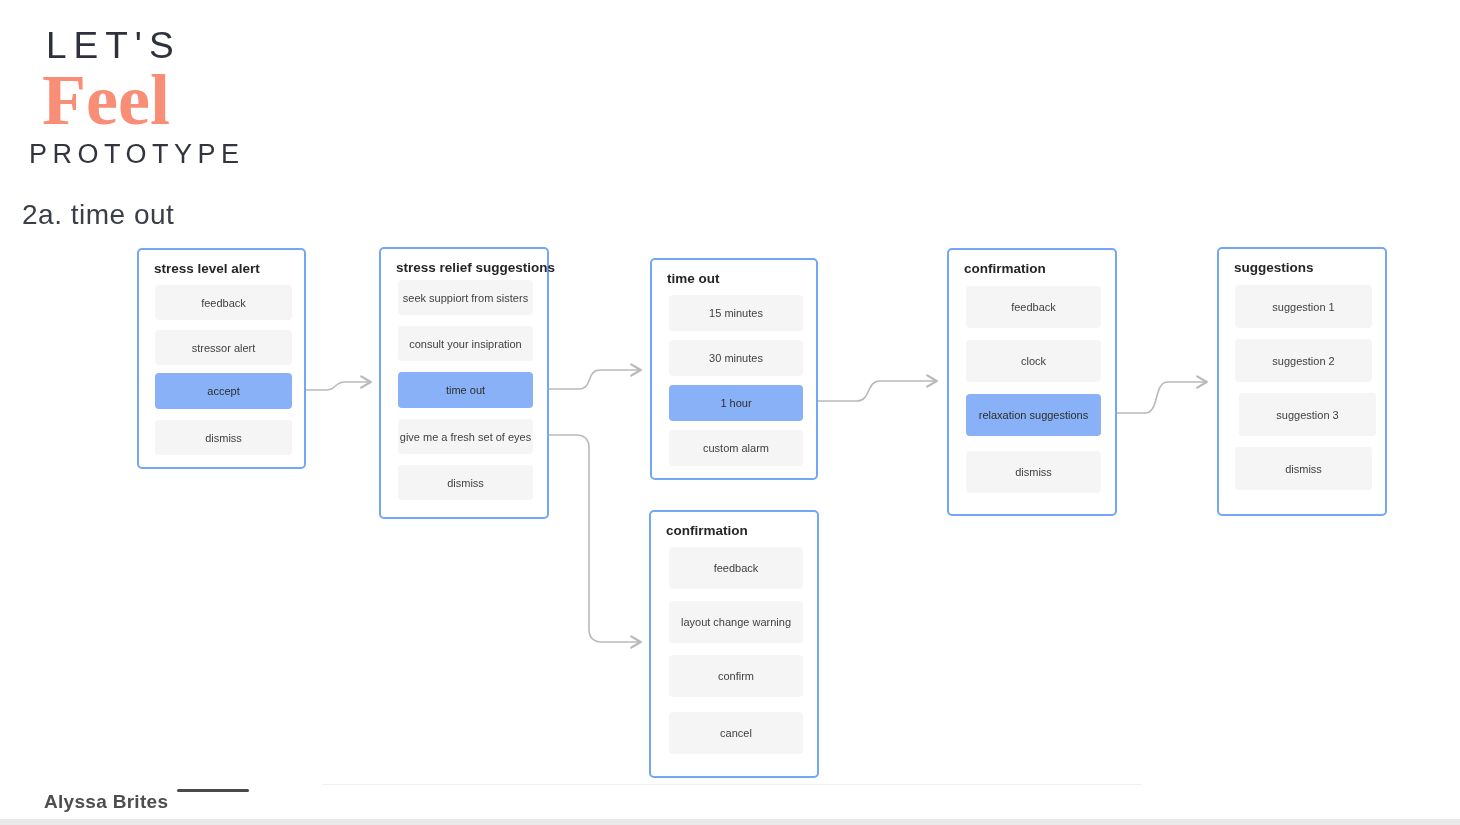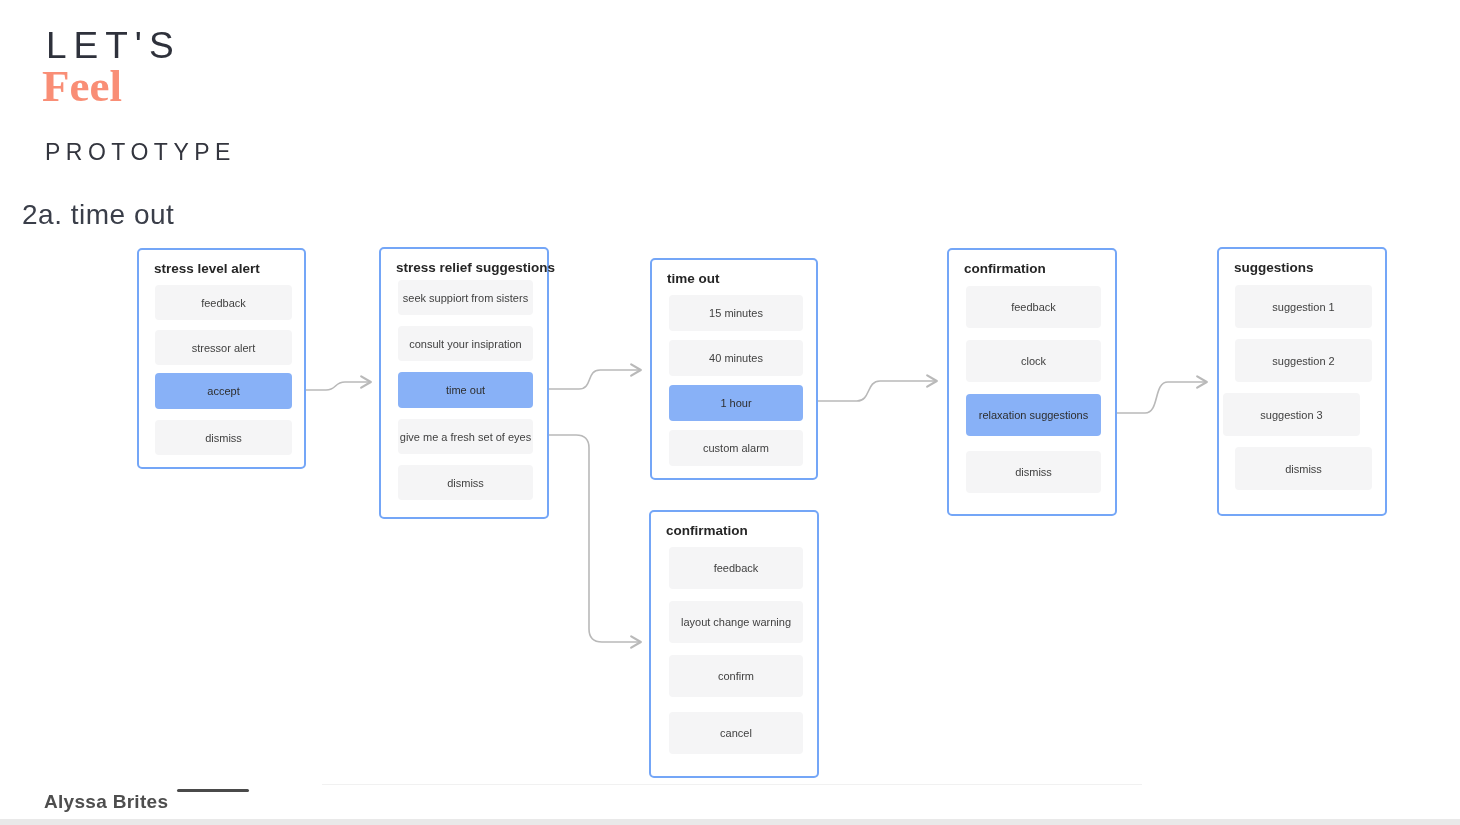--- a/index.html
+++ b/index.html
@@ -22,29 +22,29 @@
     left: 46px; top: 25px;
     font-size: 37px;
     font-weight: 400;
     letter-spacing: 7px;
     color: #2e313b;
   }
   .logo-feel {
     position: absolute;
     left: 42px; top: 64px;
     font-family: "Liberation Serif", serif;
-    font-size: 45px;
+    font-size: 72px;
     font-weight: 700;
     color: #f98e76;
     line-height: 1.0;
   }
   .logo-prototype {
     position: absolute;
-    left: 45px; top: 139px;
-    font-size: 23px;
+    left: 29px; top: 139px;
+    font-size: 27px;
     font-weight: 400;
     letter-spacing: 5.5px;
     color: #33353e;
   }
 
   
   .page-title {
     position: absolute;
     left: 22px; top: 199px;
     font-size: 28px;
@@ -163,38 +163,38 @@
     <div class="btn" style="left:17px; top:31px; width:135px; height:35px;">seek suppiort from sisters</div>
     <div class="btn" style="left:17px; top:77px; width:135px; height:35px;">consult your insipration</div>
     <div class="btn active" style="left:17px; top:123px; width:135px; height:36px;">time out</div>
     <div class="btn" style="left:17px; top:170px; width:135px; height:35px;">give me a fresh set of eyes</div>
     <div class="btn" style="left:17px; top:216px; width:135px; height:35px;">dismiss</div>
   </div>
 
   <div class="panel" style="left:650px; top:258px; width:168px; height:222px;">
     <div class="panel-title">time out</div>
     <div class="btn" style="left:17px; top:35px; width:134px; height:36px;">15 minutes</div>
-    <div class="btn" style="left:17px; top:80px; width:134px; height:36px;">40 minutes</div>
+    <div class="btn" style="left:17px; top:80px; width:134px; height:36px;">30 minutes</div>
     <div class="btn active" style="left:17px; top:125px; width:134px; height:36px;">1 hour</div>
     <div class="btn" style="left:17px; top:170px; width:134px; height:36px;">custom alarm</div>
   </div>
 
   <div class="panel" style="left:947px; top:248px; width:170px; height:268px;">
     <div class="panel-title">confirmation</div>
     <div class="btn" style="left:17px; top:36px; width:135px; height:42px;">feedback</div>
     <div class="btn" style="left:17px; top:90px; width:135px; height:42px;">clock</div>
     <div class="btn active" style="left:17px; top:144px; width:135px; height:42px;">relaxation suggestions</div>
     <div class="btn" style="left:17px; top:201px; width:135px; height:42px;">dismiss</div>
   </div>
 
   <div class="panel" style="left:1217px; top:247px; width:170px; height:269px;">
     <div class="panel-title">suggestions</div>
     <div class="btn" style="left:16px; top:36px; width:137px; height:43px;">suggestion 1</div>
     <div class="btn" style="left:16px; top:90px; width:137px; height:43px;">suggestion 2</div>
-    <div class="btn" style="left:4px; top:144px; width:137px; height:43px;">suggestion 3</div>
+    <div class="btn" style="left:20px; top:144px; width:137px; height:43px;">suggestion 3</div>
     <div class="btn" style="left:16px; top:198px; width:137px; height:43px;">dismiss</div>
   </div>
 
   <div class="panel" style="left:649px; top:510px; width:170px; height:268px;">
     <div class="panel-title">confirmation</div>
     <div class="btn" style="left:18px; top:35px; width:134px; height:42px;">feedback</div>
     <div class="btn" style="left:18px; top:89px; width:134px; height:42px;">layout change warning</div>
     <div class="btn" style="left:18px; top:143px; width:134px; height:42px;">confirm</div>
     <div class="btn" style="left:18px; top:200px; width:134px; height:42px;">cancel</div>
   </div>

